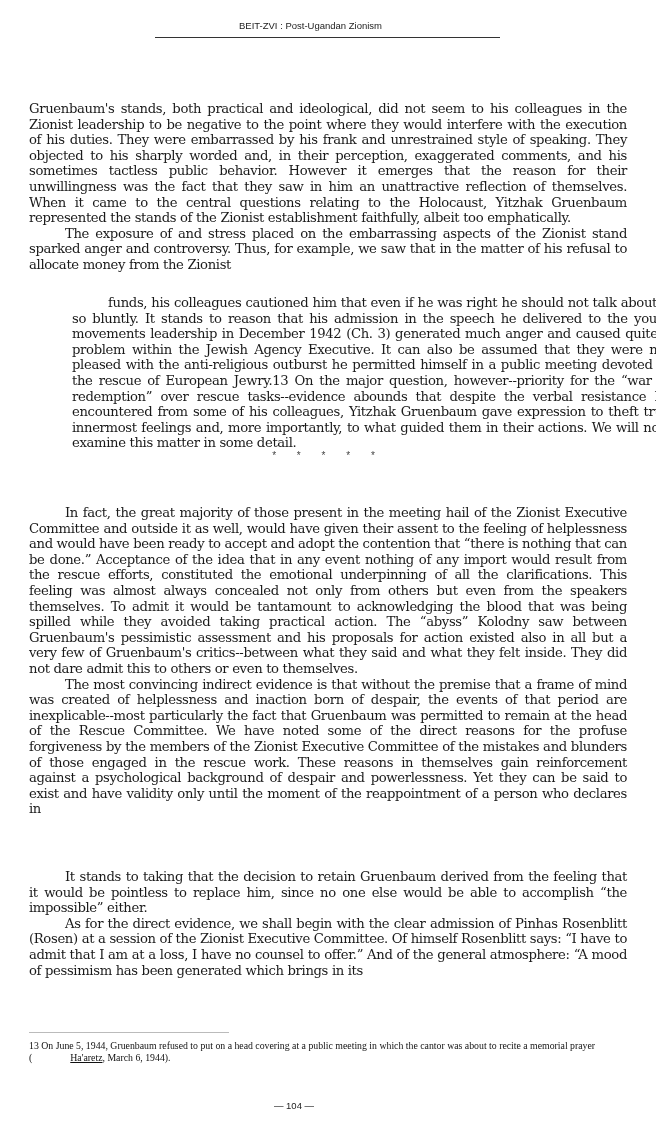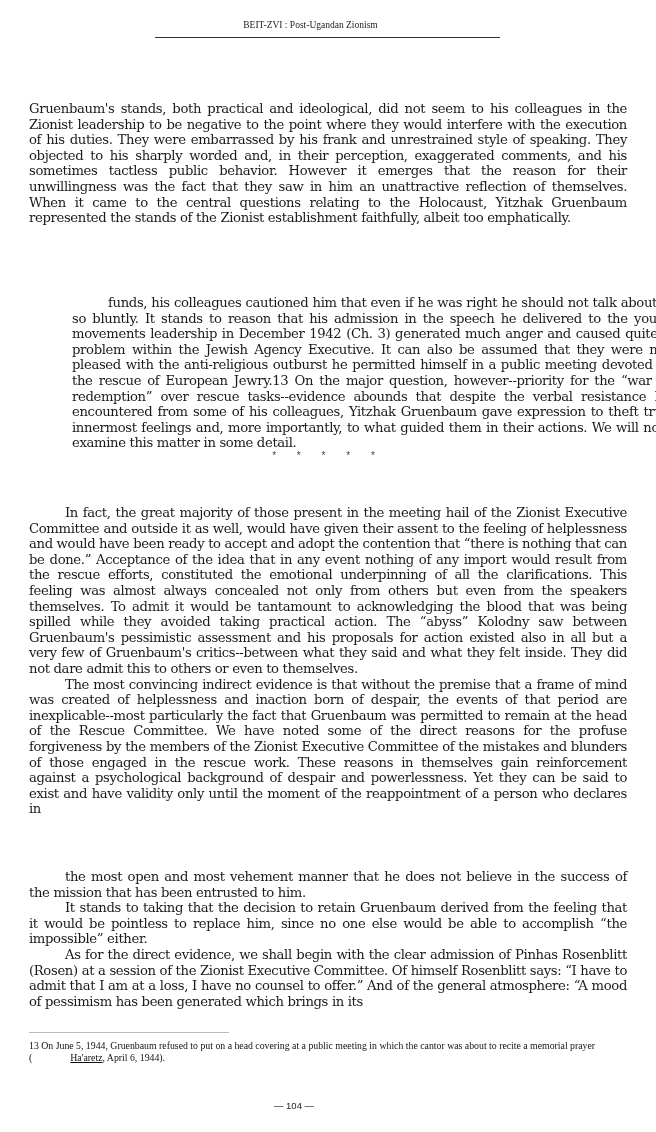--- a/index.html
+++ b/index.html
@@ -1,19 +1,19 @@
 <!DOCTYPE html>
 <html><head>
   <meta charset="utf-8">
   <style>
     html, body { margin: 0; padding: 0; background: #ffffff; }
     body { width: 656px; height: 1132px; position: relative; overflow: hidden; color: #1a1a1a; }
     .running-head {
       position: absolute; top: 20px; left: 0; width: 621px; text-align: center;
-      font-family: Liberation Serif, serif; font-size: 9.5px; color: #222;
+      font-family: Liberation Sans, sans-serif; font-size: 9.5px; color: #222;
     }
     .head-rule {
       position: absolute; top: 37px; left: 155px; width: 345px; height: 0;
       border-top: 1px solid #333;
     }
     .block {
       position: absolute; left: 29px; width: 598px;
       font-family: "DejaVu Serif", serif; font-size: 13.2px; line-height: 15.6px;
       letter-spacing: -0.35px; word-spacing: 0px; color: #1a1a1a;
     }
@@ -39,37 +39,37 @@
     }
   </style>
 </head>
 <body>
 
 <div class="running-head">BEIT-ZVI : Post-Ugandan Zionism</div>
 <div class="head-rule"></div>
 
 <div class="block" style="top:77px;margin-top:24px;">
   <p>Gruenbaum's stands, both practical and ideological, did not seem to his colleagues in the Zionist leadership to be negative to the point where they would interfere with the execution of his duties. They were embarrassed by his frank and unrestrained style of speaking. They objected to his sharply worded and, in their perception, exaggerated comments, and his sometimes tactless public behavior. However it emerges that the reason for their unwillingness was the fact that they saw in him an unattractive reflection of themselves. When it came to the central questions relating to the Holocaust, Yitzhak Gruenbaum represented the stands of the Zionist establishment faithfully, albeit too emphatically.</p>
+  <p class="indent last-line" style="text-align:justify;">The exposure of and stress placed on the embarrassing aspects of the Zionist stand sparked anger and controversy. Thus, for example, we saw that in the matter of his refusal to allocate money from the Zionist</p>
 </div>
 
 <div class="block" style="top:295px;margin-left:43px;">
   <p class="indent">funds, his colleagues cautioned him that even if he was right he should not talk about it so bluntly. It stands to reason that his admission in the speech he delivered to the youth movements leadership in December 1942 (Ch. 3) generated much anger and caused quite a problem within the Jewish Agency Executive. It can also be assumed that they were not pleased with the anti-religious outburst he permitted himself in a public meeting devoted to the rescue of European Jewry.13 On the major question, however--priority for the “war of redemption” over rescue tasks--evidence abounds that despite the verbal resistance he encountered from some of his colleagues, Yitzhak Gruenbaum gave expression to theft true innermost feelings and, more importantly, to what guided them in their actions. We will now examine this matter in some detail.</p>
 </div>
 
 <div class="divider-stars">* * * * *</div>
 
 <div class="block" style="top:497px;margin-top:8px;">
   <p class="indent">In fact, the great majority of those present in the meeting hail of the Zionist Executive Committee and outside it as well, would have given their assent to the feeling of helplessness and would have been ready to accept and adopt the contention that “there is nothing that can be done.” Acceptance of the idea that in any event nothing of any import would result from the rescue efforts, constituted the emotional underpinning of all the clarifications. This feeling was almost always concealed not only from others but even from the speakers themselves. To admit it would be tantamount to acknowledging the blood that was being spilled while they avoided taking practical action. The “abyss” Kolodny saw between Gruenbaum's pessimistic assessment and his proposals for action existed also in all but a very few of Gruenbaum's critics--between what they said and what they felt inside. They did not dare admit this to others or even to themselves.</p>
   <p class="indent">The most convincing indirect evidence is that without the premise that a frame of mind was created of helplessness and inaction born of despair, the events of that period are inexplicable--most particularly the fact that Gruenbaum was permitted to remain at the head of the Rescue Committee. We have noted some of the direct reasons for the profuse forgiveness by the members of the Zionist Executive Committee of the mistakes and blunders of those engaged in the rescue work. These reasons in themselves gain reinforcement against a psychological background of despair and powerlessness. Yet they can be said to exist and have validity only until the moment of the reappointment of a person who declares in</p>
 </div>
 
 <div class="block" style="top:869px;">
-  <p class="indent">the most open and most vehement manner that he does not believe in the success of the mission that has been entrusted to him.</p>
   <p class="indent">It stands to taking that the decision to retain Gruenbaum derived from the feeling that it would be pointless to replace him, since no one else would be able to accomplish “the impossible” either.</p>
   <p class="indent">As for the direct evidence, we shall begin with the clear admission of Pinhas Rosenblitt (Rosen) at a session of the Zionist Executive Committee. Of himself Rosenblitt says: “I have to admit that I am at a loss, I have no counsel to offer.” And of the general atmosphere: “A mood of pessimism has been generated which brings in its</p>
 </div>
 
 <div class="footnote-rule"></div>
 <div class="footnote">
-  <span>13 On June 5, 1944, Gruenbaum refused to put on a head covering at a public meeting in which the cantor was about to recite a memorial prayer (</span><span class="source">Ha'aretz</span><span>, April 6, 1944).</span>
+  <span>13 On June 5, 1944, Gruenbaum refused to put on a head covering at a public meeting in which the cantor was about to recite a memorial prayer (</span><span class="source">Ha'aretz</span><span>, March 6, 1944).</span>
 </div>
 
 <div class="page-number">—   104   —</div>
 
 </body></html>

